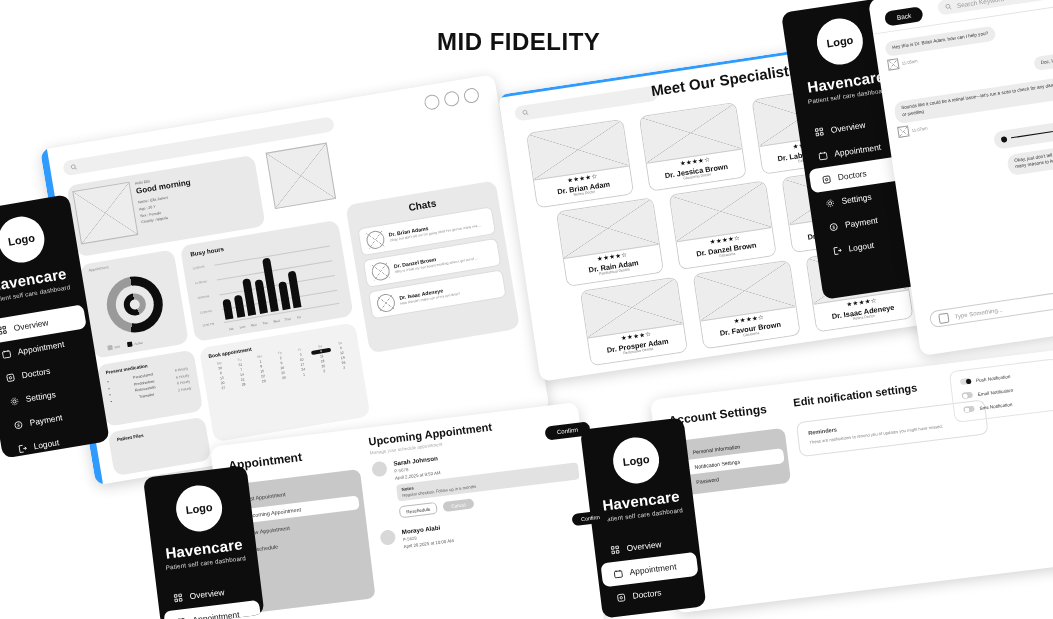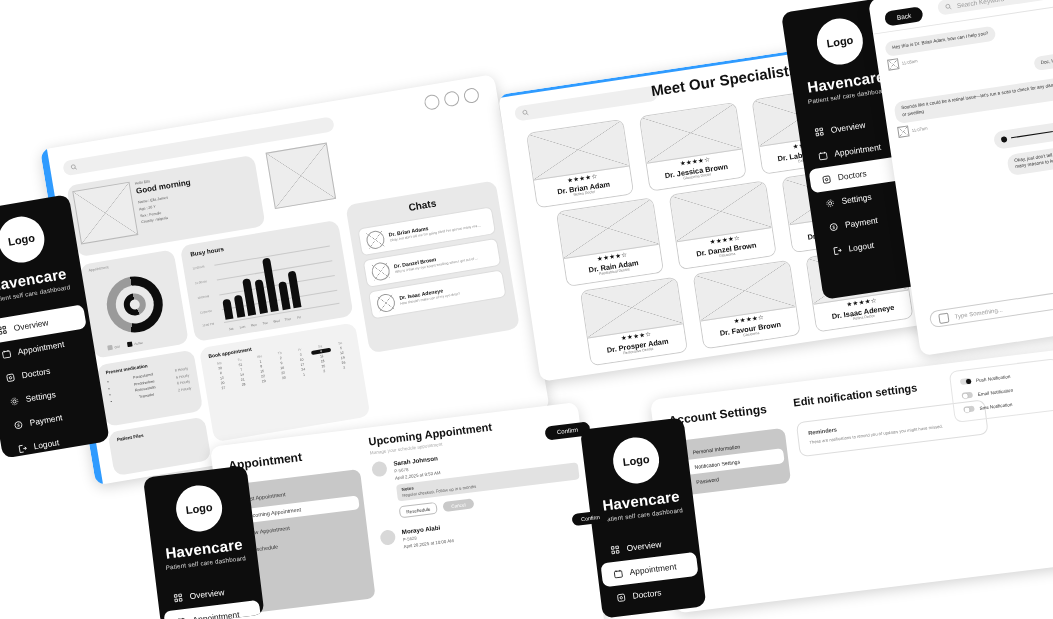--- a/index.html
+++ b/index.html
@@ -106,20 +106,21 @@
   .circ{width:15px;height:15px;border-radius:50%;background:#d8d8d8;flex:none;}
 
   .sitem{display:flex;align-items:center;gap:5px;font-size:5.2px;color:#222;padding:4px 7px;}
   .sitem.on{background:#fff;border-radius:5px;}
 </style>
 </head>
 <body>
 
 <div class="stage">
 
+  <div class="title">MID FIDELITY</div>
 
   <div class="panel rounded shadow" style="left:40px;top:150px;width:460px;height:340px;transform:rotate(-9.5deg);background:#fff;overflow:hidden;">
     <div style="position:absolute;left:0;top:0;width:7px;height:100%;background:#2f9bff;"></div>
 
     <div class="search" style="position:absolute;left:20px;top:15px;width:260px;">
       <svg viewBox="0 0 16 16" width="7" height="7">
           <circle cx="7" cy="7" r="4.5" fill="none" stroke="#9a9a9a" stroke-width="1.6"></circle>
           <line x1="10.3" y1="10.3" x2="14" y2="14" stroke="#9a9a9a" stroke-width="1.6"></line>
         </svg>
       <span></span>

